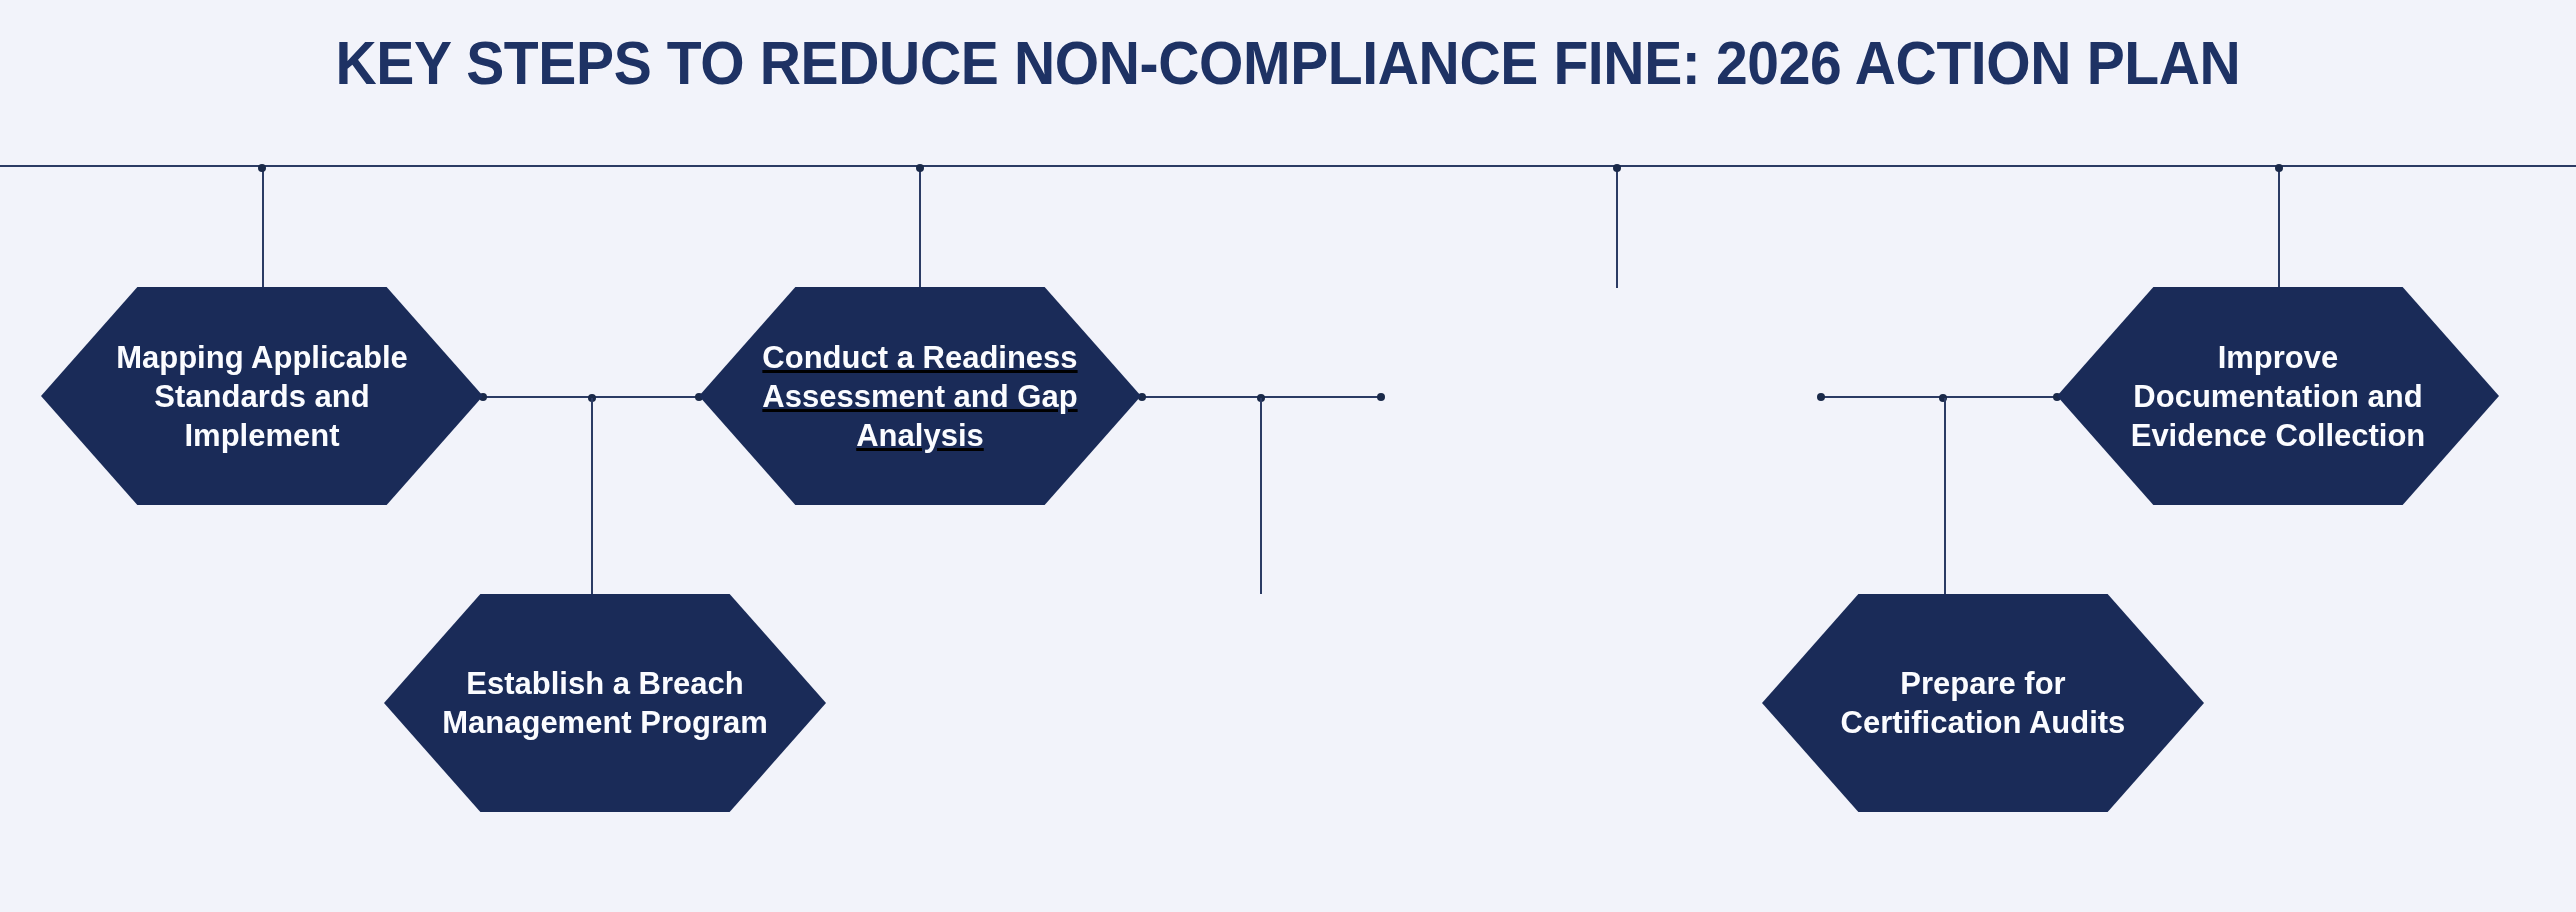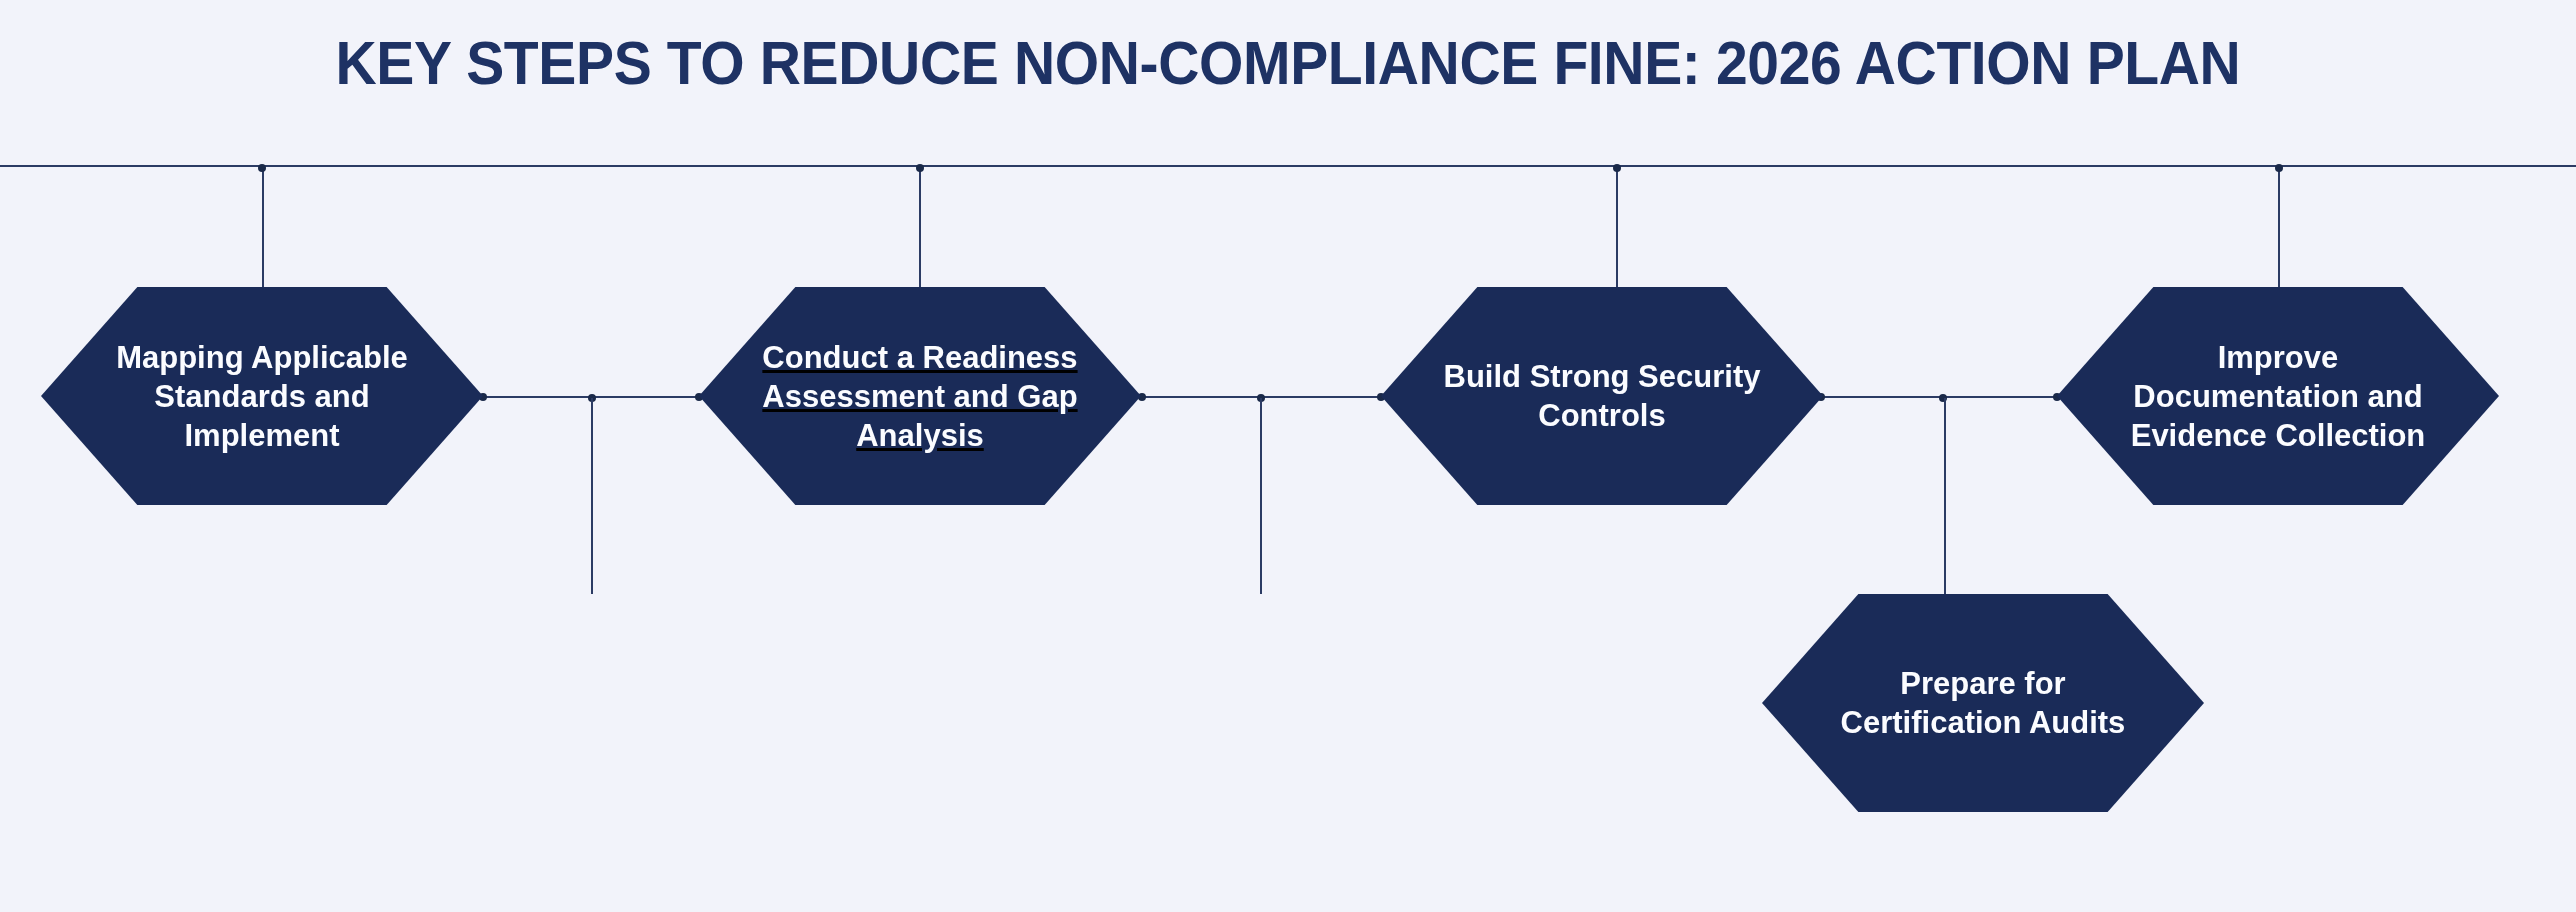--- a/index.html
+++ b/index.html
@@ -97,29 +97,29 @@
   <div class="hex t1">
     <div class="hex-label">Mapping Applicable
 Standards and
 Implement</div>
   </div>
   <div class="hex t2">
     <div class="hex-label">Conduct a Readiness
 Assessment and Gap
 Analysis</div>
   </div>
-  <div class="hex t3">
-    <div class="hex-label">Build Strong Security
-Controls</div>
-  </div>
   <div class="hex t4">
     <div class="hex-label">Improve
 Documentation and
 Evidence Collection</div>
   </div>
 
+  <div class="hex b1">
+    <div class="hex-label">Establish a Breach
+Management Program</div>
+  </div>
   <div class="hex b3">
     <div class="hex-label">Prepare for
 Certification Audits</div>
   </div>
 
 </div>
 
 
 </body></html>

